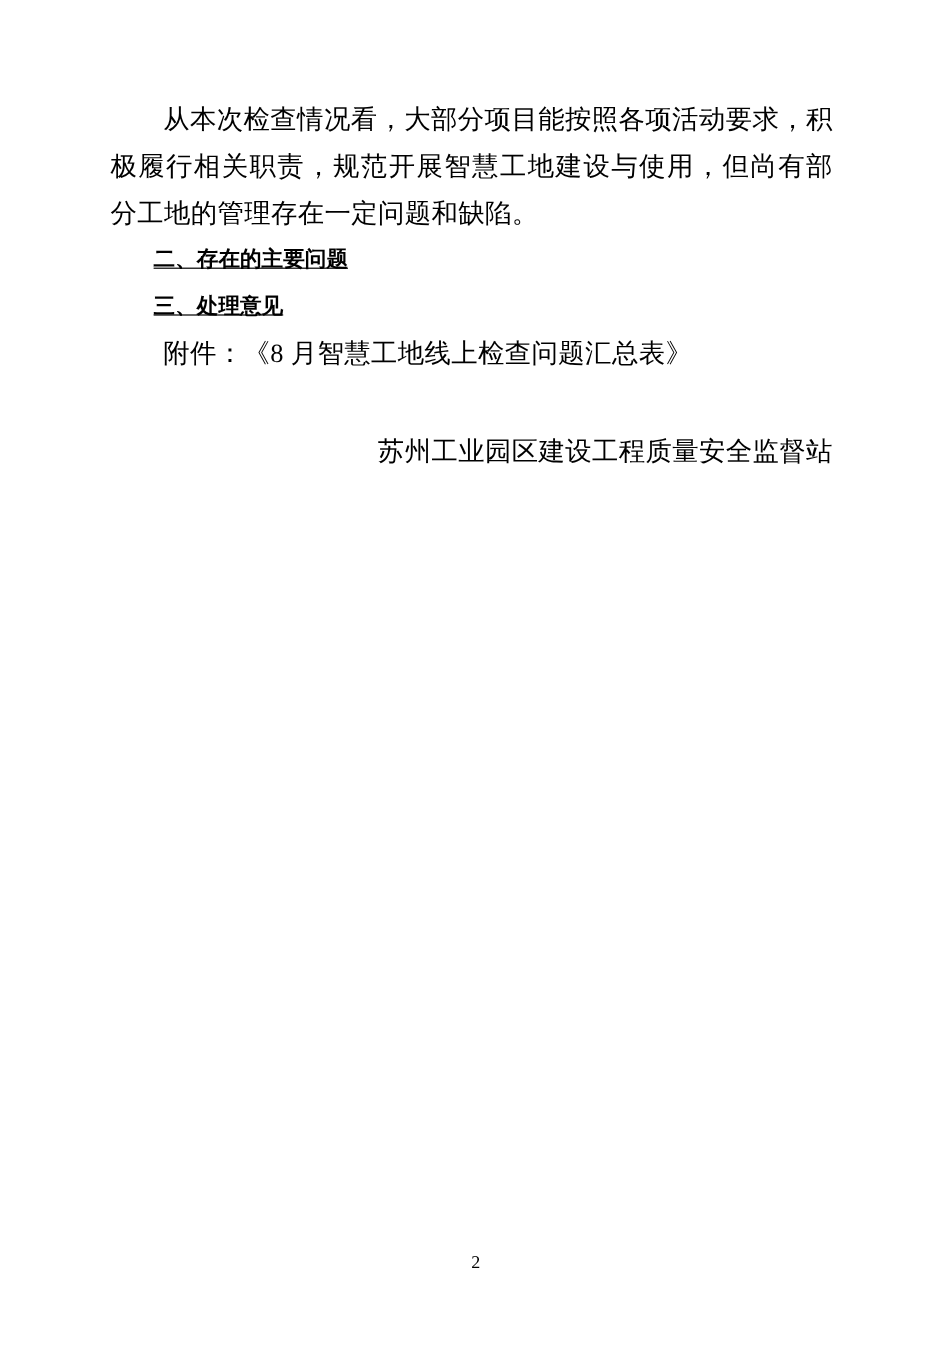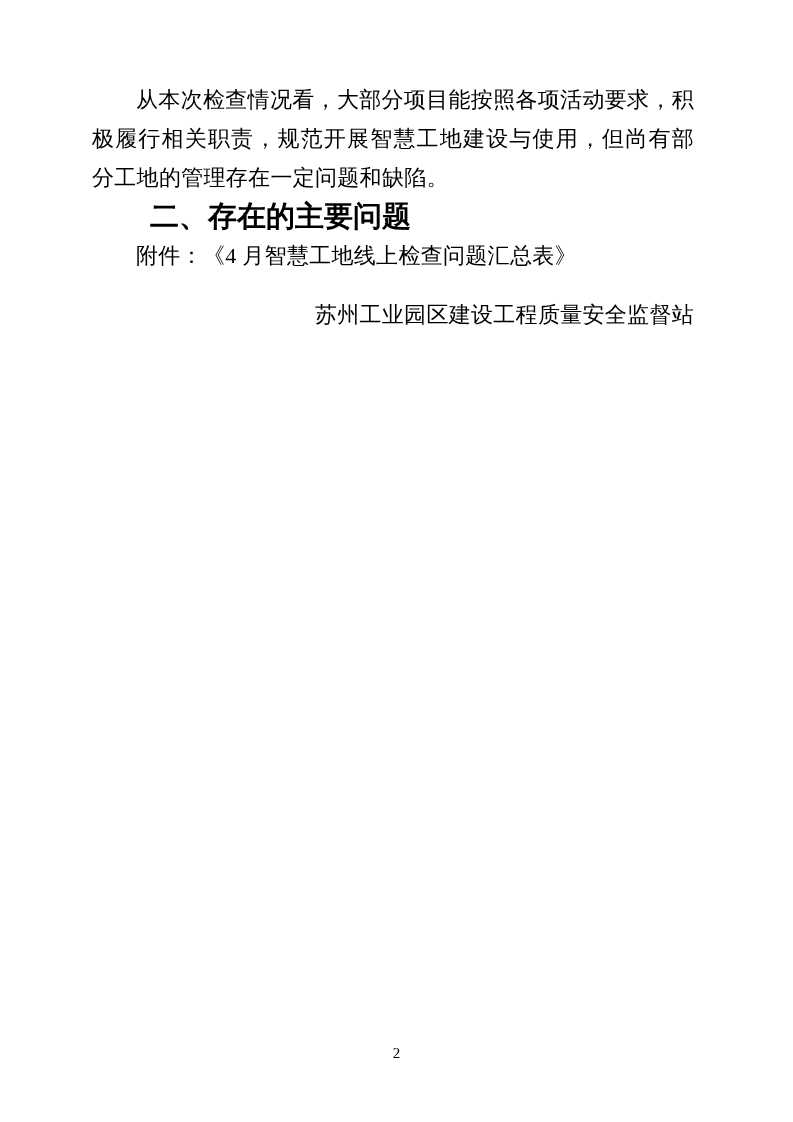--- a/index.html
+++ b/index.html
@@ -26,32 +26,33 @@
     margin: 0;
     font-size: 22px;
     line-height: 39px;
     letter-spacing: 0.3px;
     text-align: justify;
     text-indent: 2em;
     word-break: break-all;
   }
   .heading-para {
     margin: 0;
-    font-size: 29px;
+    font-size: 18px;
     line-height: 39px;
     font-weight: bold;
     font-family: "Liberation Sans", "DejaVu Sans", sans-serif;
     text-indent: 2em;
+    text-decoration: underline;
   }
   .seg-bold {
     font-weight: bold;
     font-family: "Liberation Sans", "DejaVu Sans", sans-serif;
   }
   .signature-block {
-    margin-top: 20px;
+    margin-top: 42px;
     display: flex;
     justify-content: flex-end;
   }
   .signature-inner {
     display: inline-block;
     text-align: center;
   }
   .sig-line {
     font-size: 22px;
     line-height: 39px;
@@ -69,21 +70,22 @@
   }
 </style>
 </head>
 <body>
 
 <div class="page">
   <div class="content">
     <div>
         <p class="body-para"><span>从本次检查情况看，大部分项目能按照各项活动要求，积极履行相关职责，规范开展智慧工地建设与使用，但尚有部分工地的管理存在一定问题和缺陷。</span></p>
         <p class="heading-para"><span class="seg-bold">二、存在的主要问题</span></p>
-        <p class="body-para"><span>附件：《4 月智慧工地线上检查问题汇总表》</span></p>
+        <p class="heading-para"><span class="seg-bold">三、处理意见</span></p>
+        <p class="body-para"><span>附件：《8 月智慧工地线上检查问题汇总表》</span></p>
       </div>
     <div class="signature-block">
       <div class="signature-inner">
         <div class="sig-line">苏州工业园区建设工程质量安全监督站</div>
       </div>
     </div>
   </div>
   <div class="page-number">2</div>
 </div>
 

